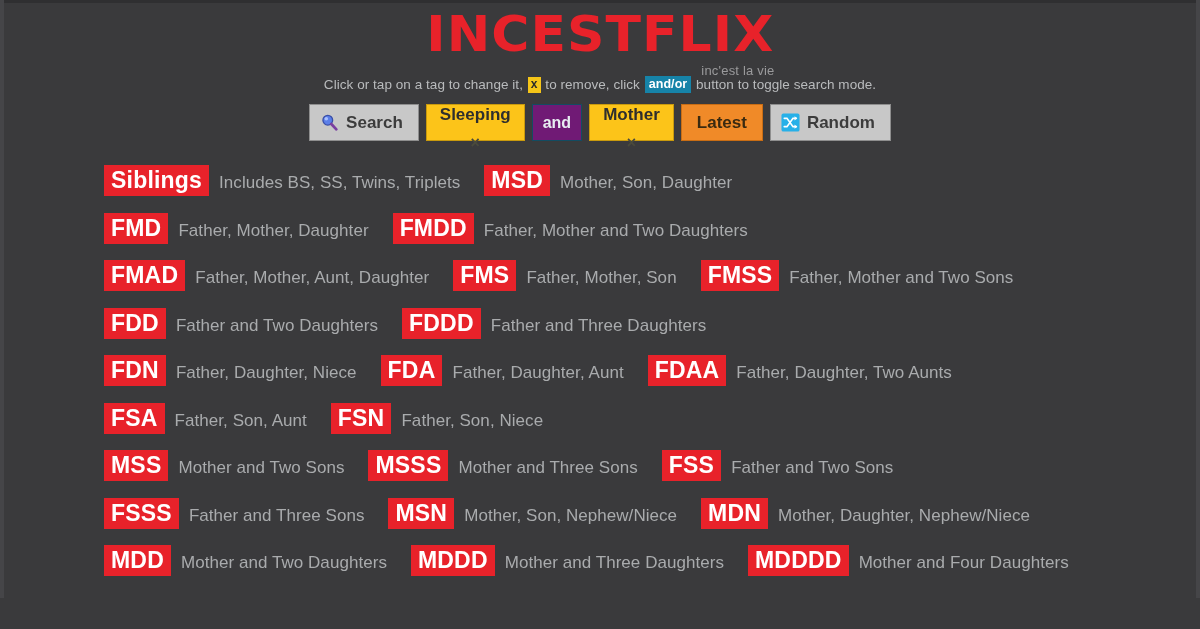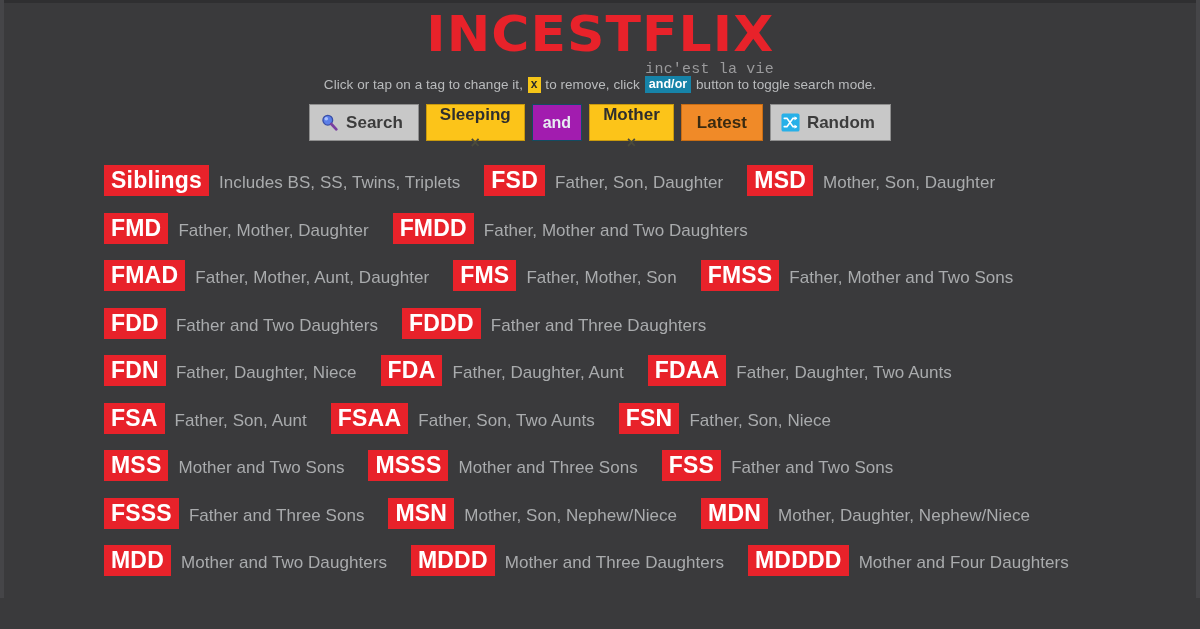--- a/index.html
+++ b/index.html
@@ -52,22 +52,22 @@
     font-size: 50px;
     letter-spacing: 1px;
     color: #e8222a;
     line-height: 1.12;
     transform: scaleX(1.04);
   }
   .logo-sub {
     position: absolute;
     right: -2px;
     bottom: -17px;
-    font-family: Liberation Mono, monospace;
-    font-size: 15px;
+    font-family: Liberation Sans, sans-serif;
+    font-size: 13px;
     font-weight: normal;
     letter-spacing: 0.2px;
     color: #9a9a9c;
     transform: scaleX(0.96);
   }
 
   
   .instructions {
     text-align: center;
     margin-top: 14px;
@@ -141,21 +141,21 @@
     gap: 10px;
     flex-direction: column;
   }
   .sb-tag .tag-x {
     font-size: 16px;
     font-weight: bold;
     color: #4a4a3c;
     line-height: 1;
   }
   .sb-op {
-    background: #a21caf;
+    background: #701a75;
     color: #e8eef2;
     border: 1px solid #124c61;
     font-size: 16px;
     padding: 0 10px;
   }
   .sb-latest {
     background: #f08a28;
     color: #3a2a10;
     border: 1px solid #c96d14;
     padding: 0 15px;
@@ -269,24 +269,20 @@
   </div>
 
   <div class="taglist">
 
     <div class="tagrow">
       <div class="tagentry">
         <span class="tagbadge">Siblings</span>
         <span class="tagdesc">Includes BS, SS, Twins, Triplets</span>
       </div>
       <div class="tagentry">
-        <span class="tagbadge">FSD</span>
-        <span class="tagdesc">Father, Son, Daughter</span>
-      </div>
-      <div class="tagentry">
         <span class="tagbadge">MSD</span>
         <span class="tagdesc">Mother, Son, Daughter</span>
       </div>
     </div>
 
     <div class="tagrow">
       <div class="tagentry">
         <span class="tagbadge">FMD</span>
         <span class="tagdesc">Father, Mother, Daughter</span>
       </div>
@@ -336,24 +332,20 @@
         <span class="tagdesc">Father, Daughter, Two Aunts</span>
       </div>
     </div>
 
     <div class="tagrow">
       <div class="tagentry">
         <span class="tagbadge">FSA</span>
         <span class="tagdesc">Father, Son, Aunt</span>
       </div>
       <div class="tagentry">
-        <span class="tagbadge">FSAA</span>
-        <span class="tagdesc">Father, Son, Two Aunts</span>
-      </div>
-      <div class="tagentry">
         <span class="tagbadge">FSN</span>
         <span class="tagdesc">Father, Son, Niece</span>
       </div>
     </div>
 
     <div class="tagrow">
       <div class="tagentry">
         <span class="tagbadge">MSS</span>
         <span class="tagdesc">Mother and Two Sons</span>
       </div>

